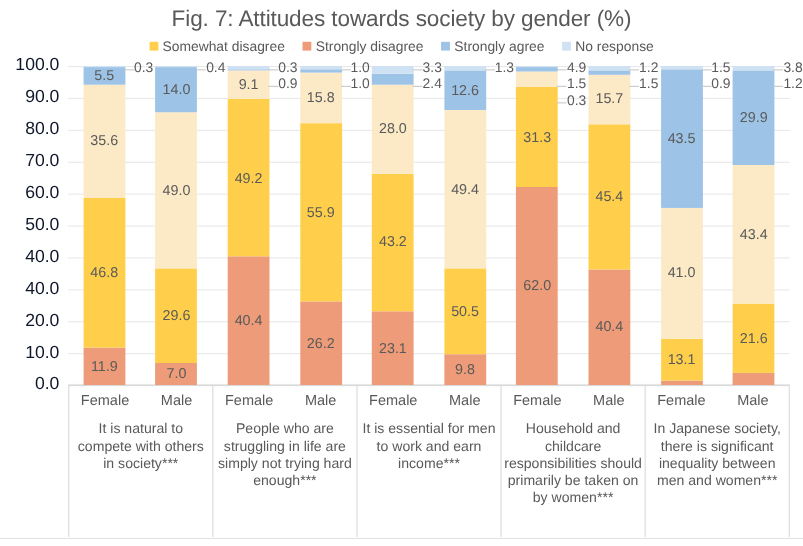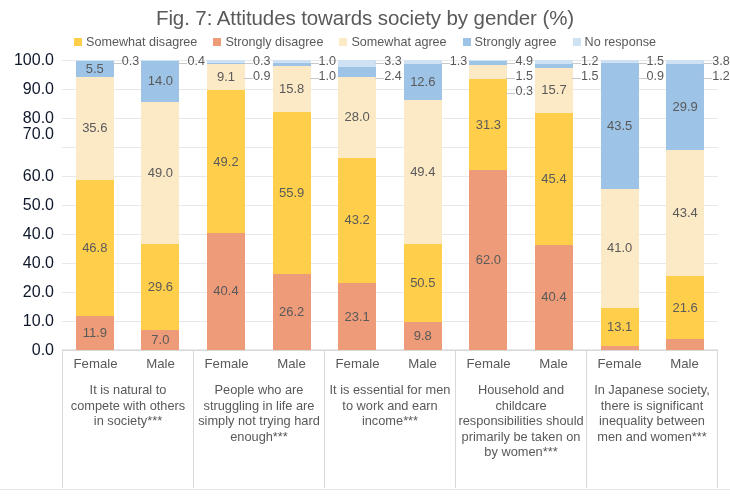--- a/index.html
+++ b/index.html
@@ -175,44 +175,40 @@
   <div id="chart-title">Fig. 7: Attitudes towards society by gender (%)</div>
 
   <div id="legend">
       <div class="legend-item">
         <span class="legend-swatch" style="background: rgb(255, 207, 75);"></span>
         <span>Somewhat disagree</span>
       </div>
       <div class="legend-item">
         <span class="legend-swatch" style="background: rgb(237, 155, 120);"></span>
         <span>Strongly disagree</span>
-      </div>
-      <div class="legend-item">
-        <span class="legend-swatch" style="background: rgb(252, 233, 198);"></span>
-        <span>Somewhat agree</span>
       </div>
       <div class="legend-item">
         <span class="legend-swatch" style="background: rgb(157, 195, 230);"></span>
         <span>Strongly agree</span>
       </div>
       <div class="legend-item">
         <span class="legend-swatch" style="background: rgb(207, 226, 243);"></span>
         <span>No response</span>
       </div>
     </div>
 
   <div id="axis-labels">
       <div class="ytick" style="top: 290px;">0.0</div>
       <div class="ytick" style="top: 261px;">10.0</div>
       <div class="ytick" style="top: 232px;">20.0</div>
       <div class="ytick" style="top: 203px;">40.0</div>
       <div class="ytick" style="top: 174px;">40.0</div>
       <div class="ytick" style="top: 145px;">50.0</div>
       <div class="ytick" style="top: 116px;">60.0</div>
-      <div class="ytick" style="top: 74px;">70.0</div>
+      <div class="ytick" style="top: 87px;">70.0</div>
       <div class="ytick" style="top: 58px;">80.0</div>
       <div class="ytick" style="top: 29px;">90.0</div>
       <div class="ytick" style="top: 0px;">100.0</div>
     </div>
 
   <div id="plot-area">
     <div id="grid-layer">
         <div class="gridline" style="top: 289px;"></div>
         <div class="gridline" style="top: 261px;"></div>
         <div class="gridline" style="top: 232px;"></div>

